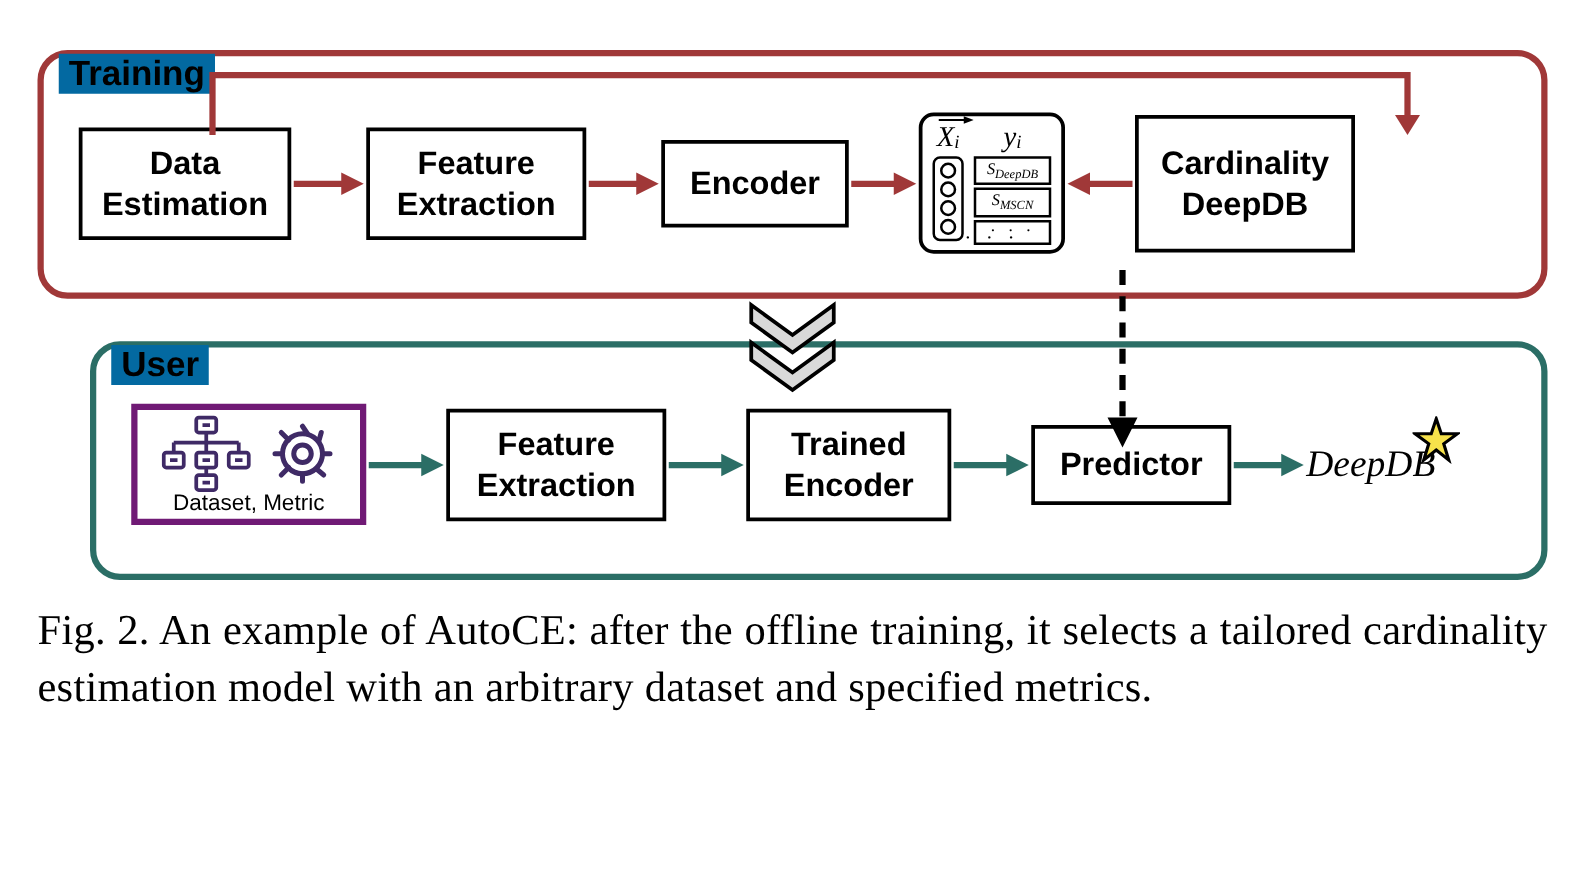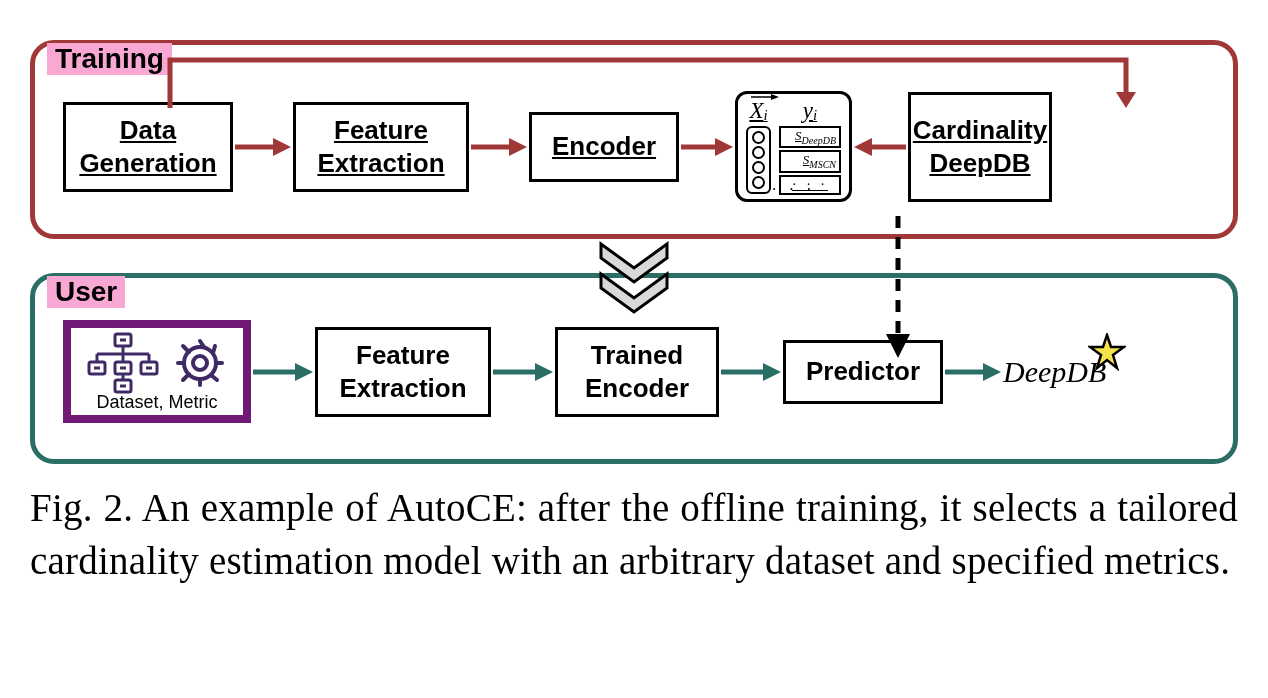--- a/index.html
+++ b/index.html
@@ -17,21 +17,21 @@
     position: relative;
     padding: 26px 28px 20px 28px;
     margin-bottom: 18px;
   }
   .panel-training { border-color: #a03838; }
   .panel-user { border-color: #2b6e66; }
   .panel-label {
     position: absolute;
     top: -2px;
     left: 12px;
-    background: #f9a8d4;
+    background: #0369a1;
     padding: 0 8px;
     font-weight: bold;
     font-family: Arial, Helvetica, sans-serif;
     font-size: 28px;
   }
   .row {
     display: flex;
     align-items: center;
     gap: 0;
     position: relative;
@@ -46,21 +46,21 @@
     font-size: 26px;
     display: flex;
     flex-direction: column;
     justify-content: center;
     align-items: center;
     line-height: 1.25;
     padding: 10px 14px;
     flex-shrink: 0;
   }
   .user-input-box {
-    border: 8px solid #701a75;
+    border: 5px solid #701a75;
     padding: 4px 10px 2px 10px;
     display: flex;
     flex-direction: column;
     align-items: center;
     flex-shrink: 0;
   }
   .user-icons {
     display: flex;
     align-items: center;
     gap: 14px;
@@ -114,21 +114,21 @@
   .y-rows {
     display:flex; flex-direction:column; gap:2px; margin-top:2px;
   }
   .y-rows .srow {
     border: 2.5px solid #000;
     font-family: 'Times New Roman', serif;
     font-style: italic;
     font-size: 13px;
     padding: 1px 3px;
     min-width: 62px;
-    text-align: right;
+    text-align: center;
     line-height: 1.1;
   }
   .y-rows .srow .sub { font-size: 10px; font-style: italic; }
   .y-rows .dots { border: 2.5px solid #000; text-align:center; font-size:14px; letter-spacing:3px; padding:0 3px; line-height:1.2; min-width:62px;}
   .xy-block .bottomdots {
     grid-column: 1 / -1;
     text-align:center; font-size:16px; letter-spacing:4px;
     width:100%;
   }
   .output-label {
@@ -144,21 +144,21 @@
   }
   .chevrons {
     position: absolute;
     left: 50%;
     transform: translateX(-50%);
     top: 240px;
     z-index: 5;
   }
   .caption {
     font-family: 'Times New Roman', Georgia, serif;
-    font-size: 39px;
+    font-size: 34px;
     line-height: 1.35;
     text-align: justify;
     margin-top: 8px;
     letter-spacing: 0.2px;
   }
   .dashed-arrow {
     position: absolute;
     left: 878px;
     top: 212px;
     z-index: 4;
@@ -173,25 +173,25 @@
 </head>
 <body>
 
 <svg class="top-training-arrow" width="970" height="58">
   <path d="M 4 56 L 4 8 L 960 8 L 960 48" fill="none" stroke="#a03838" stroke-width="5"></path>
   <polygon points="960,56 950,40 970,40" fill="#a03838"></polygon>
 </svg>
 
 <div class="panel panel-training">
   <div class="panel-label">Training</div>
-  <div class="row" style="margin-top:8px;text-decoration:underline;">
+  <div class="row" style="margin-top:8px;">
 
     <div class="box" style="width:170px; height:90px;">
       <span>Data</span>
-      <span>Generation</span>
+      <span>Estimation</span>
     </div>
 
     <div class="arrow">
       <svg width="60" height="30">
           <line x1="2" y1="15" x2="42" y2="15" stroke="#a03838" stroke-width="5"></line>
           <polygon points="58,15 40,6 40,24" fill="#a03838"></polygon>
         </svg>
     </div>
 
     <div class="box" style="width:176px; height:90px;">
@@ -248,39 +248,39 @@
       <div class="bottomdots" style="position:absolute; bottom:0; left:0; right:0;">· · ·</div>
     </div>
 
     <div class="arrow">
       <svg width="56" height="30">
           <line x1="54" y1="15" x2="18" y2="15" stroke="#a03838" stroke-width="5"></line>
           <polygon points="2,15 20,6 20,24" fill="#a03838"></polygon>
         </svg>
     </div>
 
-    <div class="box" style="width:144px; height:110px;">
+    <div class="box" style="width:176px; height:110px;">
       <span>Cardinality</span>
       <span>DeepDB</span>
     </div>
 
   </div>
 </div>
 
 <svg class="chevrons" width="90" height="78">
   <polygon points="12,4 45,28 78,4 78,18 45,42 12,18" fill="#d9d9d9" stroke="#000" stroke-width="3"></polygon>
   <polygon points="12,34 45,58 78,34 78,48 45,72 12,48" fill="#d9d9d9" stroke="#000" stroke-width="3"></polygon>
 </svg>
 
 <svg class="dashed-arrow" width="40" height="150">
   <line x1="20" y1="4" x2="20" y2="122" stroke="#000" stroke-width="5" stroke-dasharray="12 9"></line>
   <polygon points="20,146 8,122 32,122" fill="#000"></polygon>
 </svg>
 
-<div class="panel panel-user" style="margin-top:34px;">
+<div class="panel panel-user" style="margin-top:34px;margin-left:42px;">
   <div class="panel-label">User</div>
   <div class="row">
 
     <div class="user-input-box" style="width:188px;">
       <div class="user-icons">
 
         <svg width="72" height="62" viewBox="0 0 72 62">
           <g stroke="#3f2a66" stroke-width="3" fill="#fff">
             <rect x="28" y="2" width="16" height="12" rx="2"></rect>
             <line x1="36" y1="14" x2="36" y2="22"></line>

